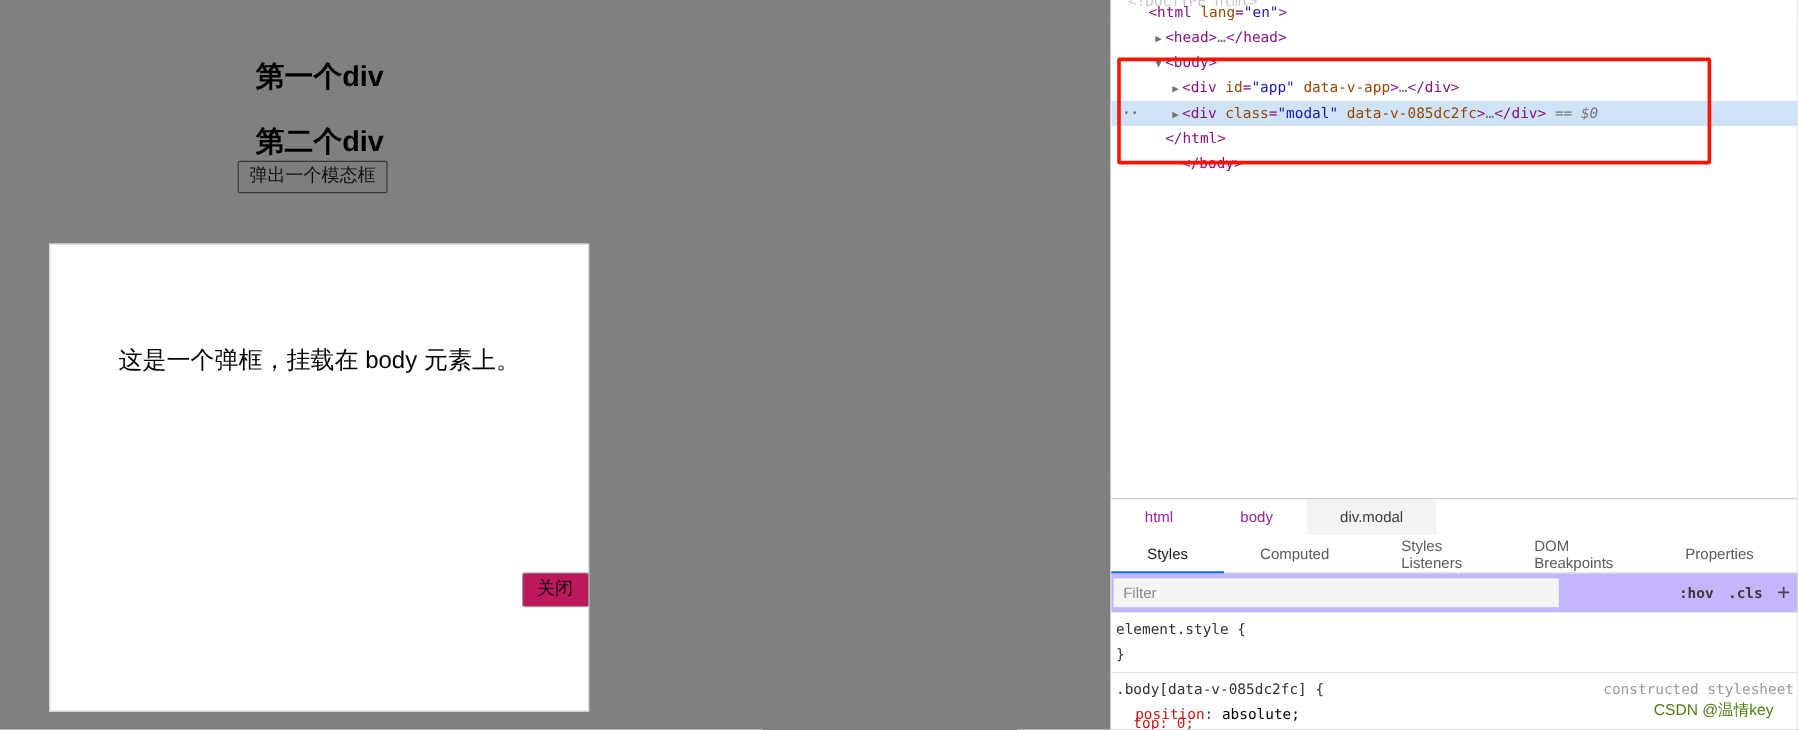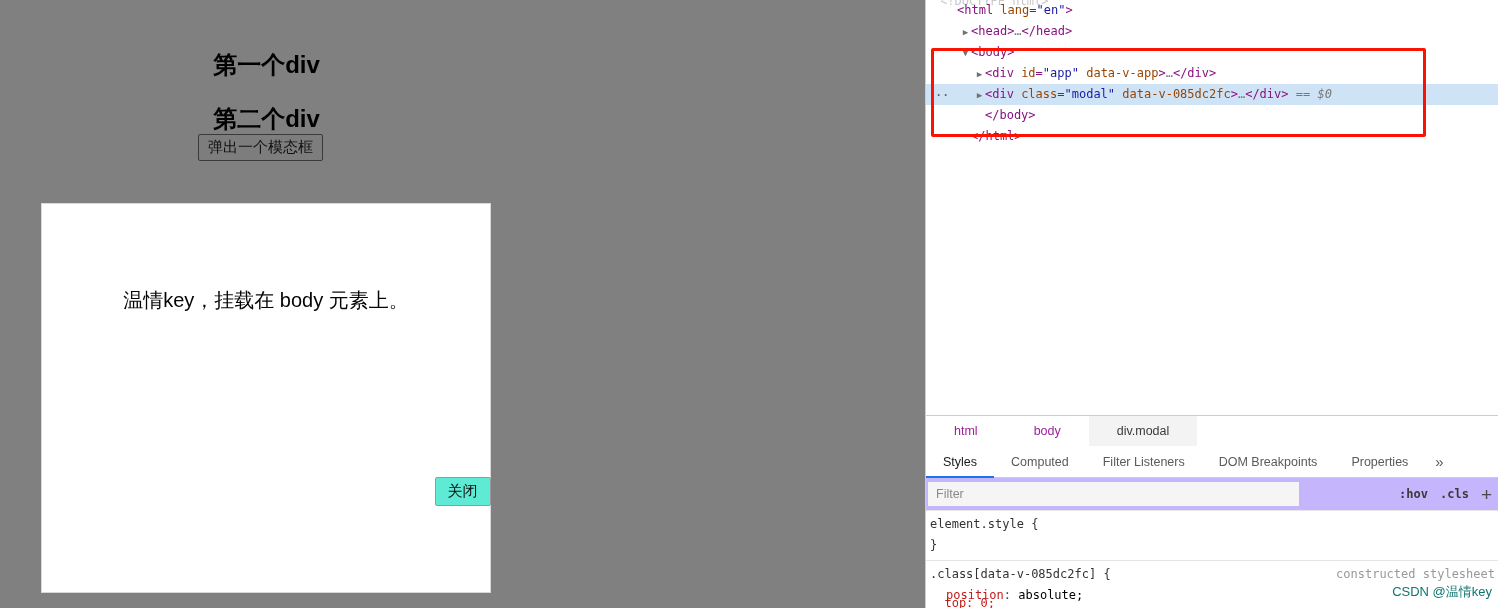--- a/index.html
+++ b/index.html
@@ -76,21 +76,21 @@
   }
   #modal-close-button {
     position: absolute;
     left: 50%;
     transform: translateX(-50%);
     top: 477px;
     padding: 4px 12px;
     font-size: 15px;
     font-family: "Liberation Sans", sans-serif;
     color: #111111;
-    background: #5eead4;
+    background: #be185d;
     border: 1px solid #9a9a9a;
     border-radius: 2px;
     line-height: 1.25;
     cursor: pointer;
   }
 
   
   #devtools {
     position: absolute;
     left: 925px; top: 0;
@@ -193,21 +193,21 @@
     background: #ffffff;
     border-bottom: 1px solid #cdcdcd;
     display: flex;
     align-items: stretch;
     font-size: 12.5px;
     font-family: "Liberation Sans", sans-serif;
   }
   .stab {
     display: flex;
     align-items: center;
-    padding: 0 17px;
+    padding: 0 30px;
     color: #5a5a5a;
     cursor: pointer;
     position: relative;
   }
   .stab.active {
     color: #1a1a1a;
   }
   .stab.active::after {
     content: "";
     position: absolute;
@@ -287,23 +287,23 @@
     position: absolute;
     right: 3px;
     top: 3px;
     color: #999999;
     font-size: 12px;
     font-family: "DejaVu Sans Mono", monospace;
     white-space: nowrap;
   }
   #watermark {
     position: absolute;
-    right: 6px;
+    right: 20px;
     top: 583px;
-    color: #0f766e;
+    color: #4d7c0f;
     font-size: 13px;
     font-family: "Liberation Sans", sans-serif;
     white-space: nowrap;
     pointer-events: none;
   }
   #doctype-ghost {
     position: absolute;
     left: 14px;
     top: -9px;
     color: #c9c9c9;
@@ -330,73 +330,73 @@
 
   <div id="page">
 
     <div class="page-heading" id="div-one">第一个div</div>
 
     <div class="page-heading" id="div-two">第二个div</div>
 
     <button id="open-modal-button">弹出一个模态框</button>
 
     <div id="modal">
-      <div id="modal-text">温情key，挂载在 body 元素上。</div>
+      <div id="modal-text">这是一个弹框，挂载在 body 元素上。</div>
     </div>
 
     <button id="modal-close-button">关闭</button>
   </div>
 
   <div id="devtools">
 
     <div id="dom-tree">
       <div id="doctype-ghost">&lt;!DOCTYPE html&gt;</div>
       <div id="dom-rows">
           <div class="dom-row"><span class="indent" style="width:18px"></span><span class="tw hidden">▶</span><span><span class="tag">&lt;html</span> <span class="attr">lang</span><span class="punct">=</span><span class="attrval">"en"</span><span class="tag">&gt;</span></span></div>
           <div class="dom-row"><span class="indent" style="width:32px"></span><span class="tw">▶</span><span><span class="tag">&lt;head</span><span class="tag">&gt;</span><span class="ellip">…</span><span class="tag">&lt;/head</span><span class="tag">&gt;</span></span></div>
           <div class="dom-row"><span class="indent" style="width:32px"></span><span class="tw">▼</span><span><span class="tag">&lt;body</span><span class="tag">&gt;</span></span></div>
           <div class="dom-row"><span class="indent" style="width:46px"></span><span class="tw">▶</span><span><span class="tag">&lt;div</span> <span class="attr">id</span><span class="punct">=</span><span class="attrval">"app"</span> <span class="attr">data-v-app</span><span class="tag">&gt;</span><span class="ellip">…</span><span class="tag">&lt;/div</span><span class="tag">&gt;</span></span></div>
           <div class="dom-row selected"><span class="badge-dots">···</span><span class="indent" style="width:46px"></span><span class="tw">▶</span><span><span class="tag">&lt;div</span> <span class="attr">class</span><span class="punct">=</span><span class="attrval">"modal"</span> <span class="attr">data-v-085dc2fc</span><span class="tag">&gt;</span><span class="ellip">…</span><span class="tag">&lt;/div</span><span class="tag">&gt;</span> <span class="dollar">== $0</span></span></div>
+          <div class="dom-row"><span class="indent" style="width:32px"></span><span class="tw hidden">▶</span><span><span class="tag">&lt;/html</span><span class="tag">&gt;</span></span></div>
           <div class="dom-row"><span class="indent" style="width:46px"></span><span class="tw hidden">▶</span><span><span class="tag">&lt;/body</span><span class="tag">&gt;</span></span></div>
-          <div class="dom-row"><span class="indent" style="width:32px"></span><span class="tw hidden">▶</span><span><span class="tag">&lt;/html</span><span class="tag">&gt;</span></span></div>
         </div>
       <div id="red-box"></div>
     </div>
 
     <div id="breadcrumb">
         <div class="crumb">html</div>
         <div class="crumb">body</div>
         <div class="crumb active">div.modal</div>
       </div>
 
     <div id="styles-tabs">
         <div class="stab active">Styles</div>
         <div class="stab">Computed</div>
-        <div class="stab">Filter Listeners</div>
+        <div class="stab">Styles Listeners</div>
         <div class="stab">DOM Breakpoints</div>
         <div class="stab">Properties</div>
         <div class="stab more">»</div>
       </div>
 
     <div id="filter-bar">
       <input id="filter-input" type="text" placeholder="Filter" style="">
       <div style="flex:1"></div>
       <span class="filter-pill">:hov</span>
       <span class="filter-pill">.cls</span>
       <span id="filter-plus">+</span>
     </div>
 
     <div id="style-rules">
         <div class="rule-block">
           <div class="rule-line sel">element.style {</div>
           <div class="rule-line sel">}</div>
         </div>
         <div class="rule-block">
           <div class="origin">constructed stylesheet</div>
-          <div class="rule-line sel">.class[data-v-085dc2fc] {</div>
+          <div class="rule-line sel">.body[data-v-085dc2fc] {</div>
           <div class="rule-line"><span class="prop">position</span>: <span class="val">absolute;</span></div>
         </div>
       </div>
 
     <div id="truncated-rule-line">  top: 0;</div>
 
     <div id="watermark">CSDN @温情key</div>
   </div>
 </div>
 

